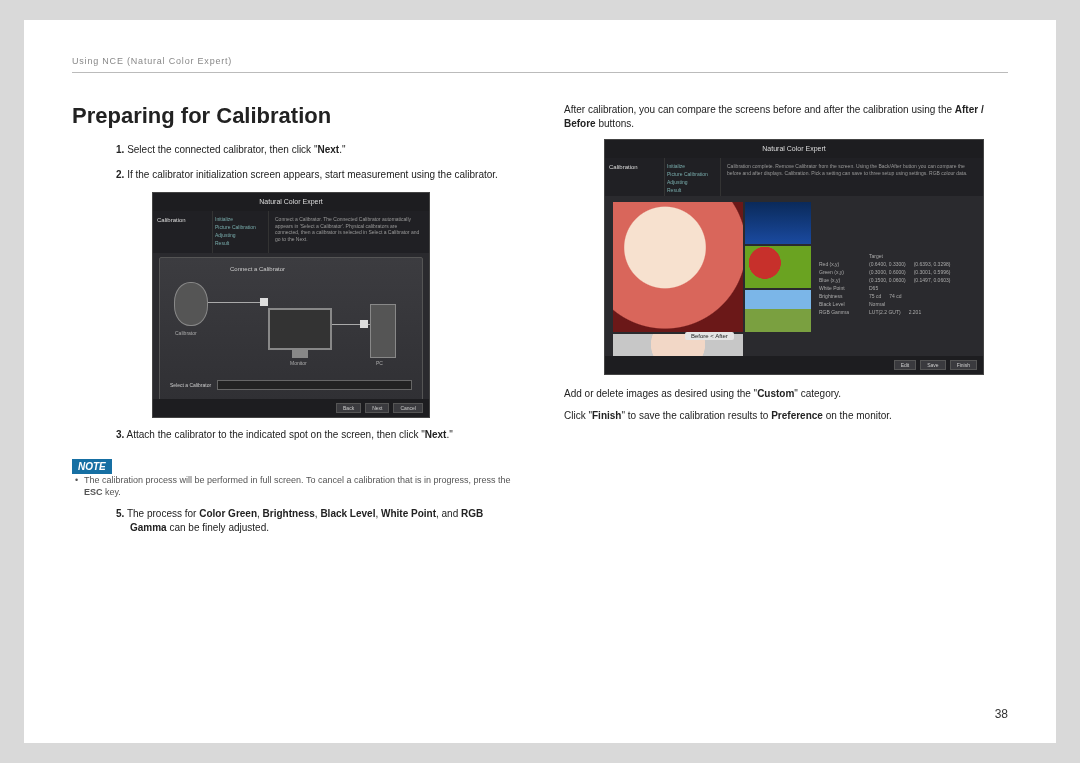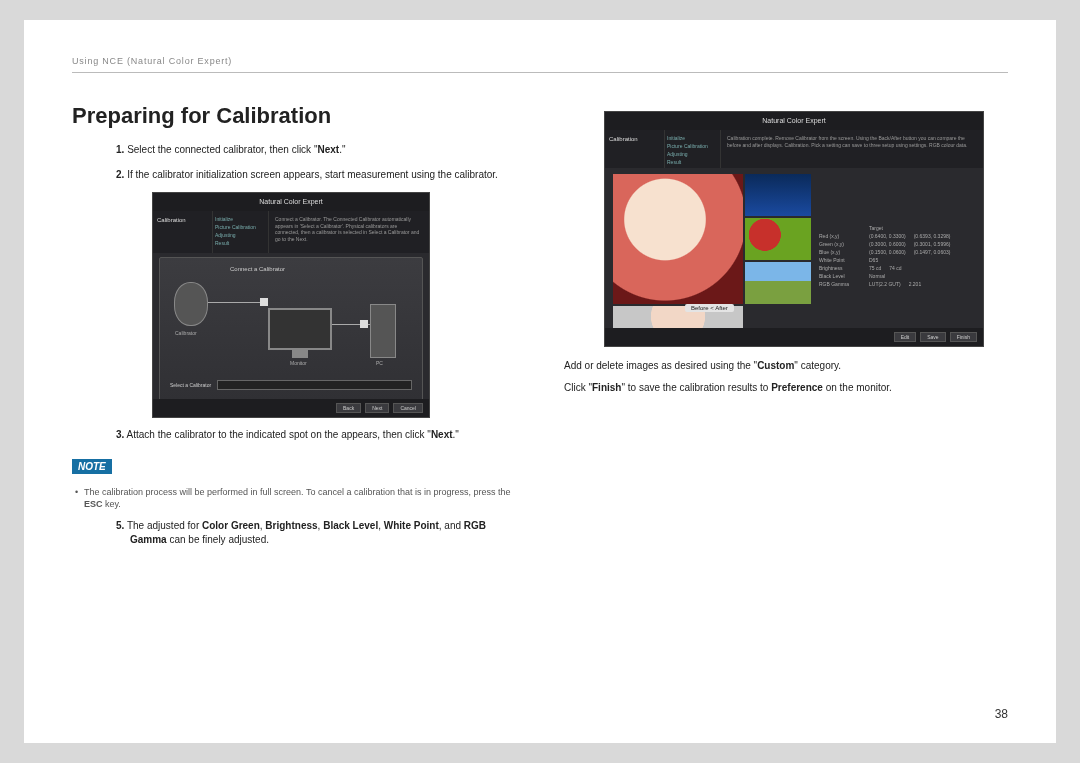--- a/index.html
+++ b/index.html
@@ -38,21 +38,21 @@
   .para { font-size: 10px; color: #222; line-height: 1.4; margin-bottom: 8px; }
   .note-label {
     display: inline-block;
     background: #166fa3;
     color: #fff;
     font-size: 10px;
     font-weight: bold;
     font-style: italic;
     padding: 2px 6px;
     margin-top: 6px;
-    margin-bottom: 12px;
+    margin-bottom: 0;
   }
   ul.note-list { list-style: none; font-size: 9px; color: #555; line-height: 1.4; margin-bottom: 8px; }
   ul.note-list li { padding-left: 12px; position: relative; }
   ul.note-list li::before { content: "•"; position: absolute; left: 3px; }
   strong { font-weight: bold; }
 
   
   .shot1 {
     width: 278px; height: 226px;
     background: #2a2a2e;
@@ -163,40 +163,43 @@
         <div class="shot1-footer">
           <div class="shot-btn">Back</div>
           <div class="shot-btn">Next</div>
           <div class="shot-btn">Cancel</div>
         </div>
       </div>
 
       <ol class="steps">
         <li>
           <span class="num">3.</span>
-          <span>Attach the calibrator to the indicated spot on the appears, then click "</span><strong>Next</strong><span>."</span>
+          <span>Attach the calibrator to the indicated spot on the screen, then click "</span><strong>Next</strong><span>."</span>
         </li>
       </ol>
 
       <div class="note-label">NOTE</div>
       <ul class="note-list">
         <li>
           <span>The calibration process will be performed in full screen. To cancel a calibration that is in progress, press the </span><strong>ESC</strong><span> key.</span>
         </li>
       </ul>
 
       <ol class="steps">
         <li>
           <span class="num">5.</span>
-          <span>The adjusted for </span><strong>Color Green</strong><span>, </span><strong>Brightness</strong><span>, </span><strong>Black Level</strong><span>, </span><strong>White Point</strong><span>, and </span><strong>RGB Gamma</strong><span> can be finely adjusted.</span>
+          <span>The process for </span><strong>Color Green</strong><span>, </span><strong>Brightness</strong><span>, </span><strong>Black Level</strong><span>, </span><strong>White Point</strong><span>, and </span><strong>RGB Gamma</strong><span> can be finely adjusted.</span>
         </li>
       </ol>
     </div>
 
     <div class="col">
+      <p class="para">
+        <span>After calibration, you can compare the screens before and after the calibration using the </span><strong>After / Before</strong><span> buttons.</span>
+      </p>
 
       <div class="shot2">
         <div class="shot-titlebar">Natural Color Expert</div>
         <div class="shot2-header">
           <div class="shot1-tab">Calibration</div>
           <div class="shot1-steps" style="white-space:pre-line">Initialize
 Picture Calibration
 Adjusting
 Result</div>
           <div class="shot1-desc">Calibration complete. Remove Calibrator from the screen. Using the Back/After button you can compare the before and after displays. Calibration. Pick a setting can save to three setup using settings. RGB colour data.</div>

